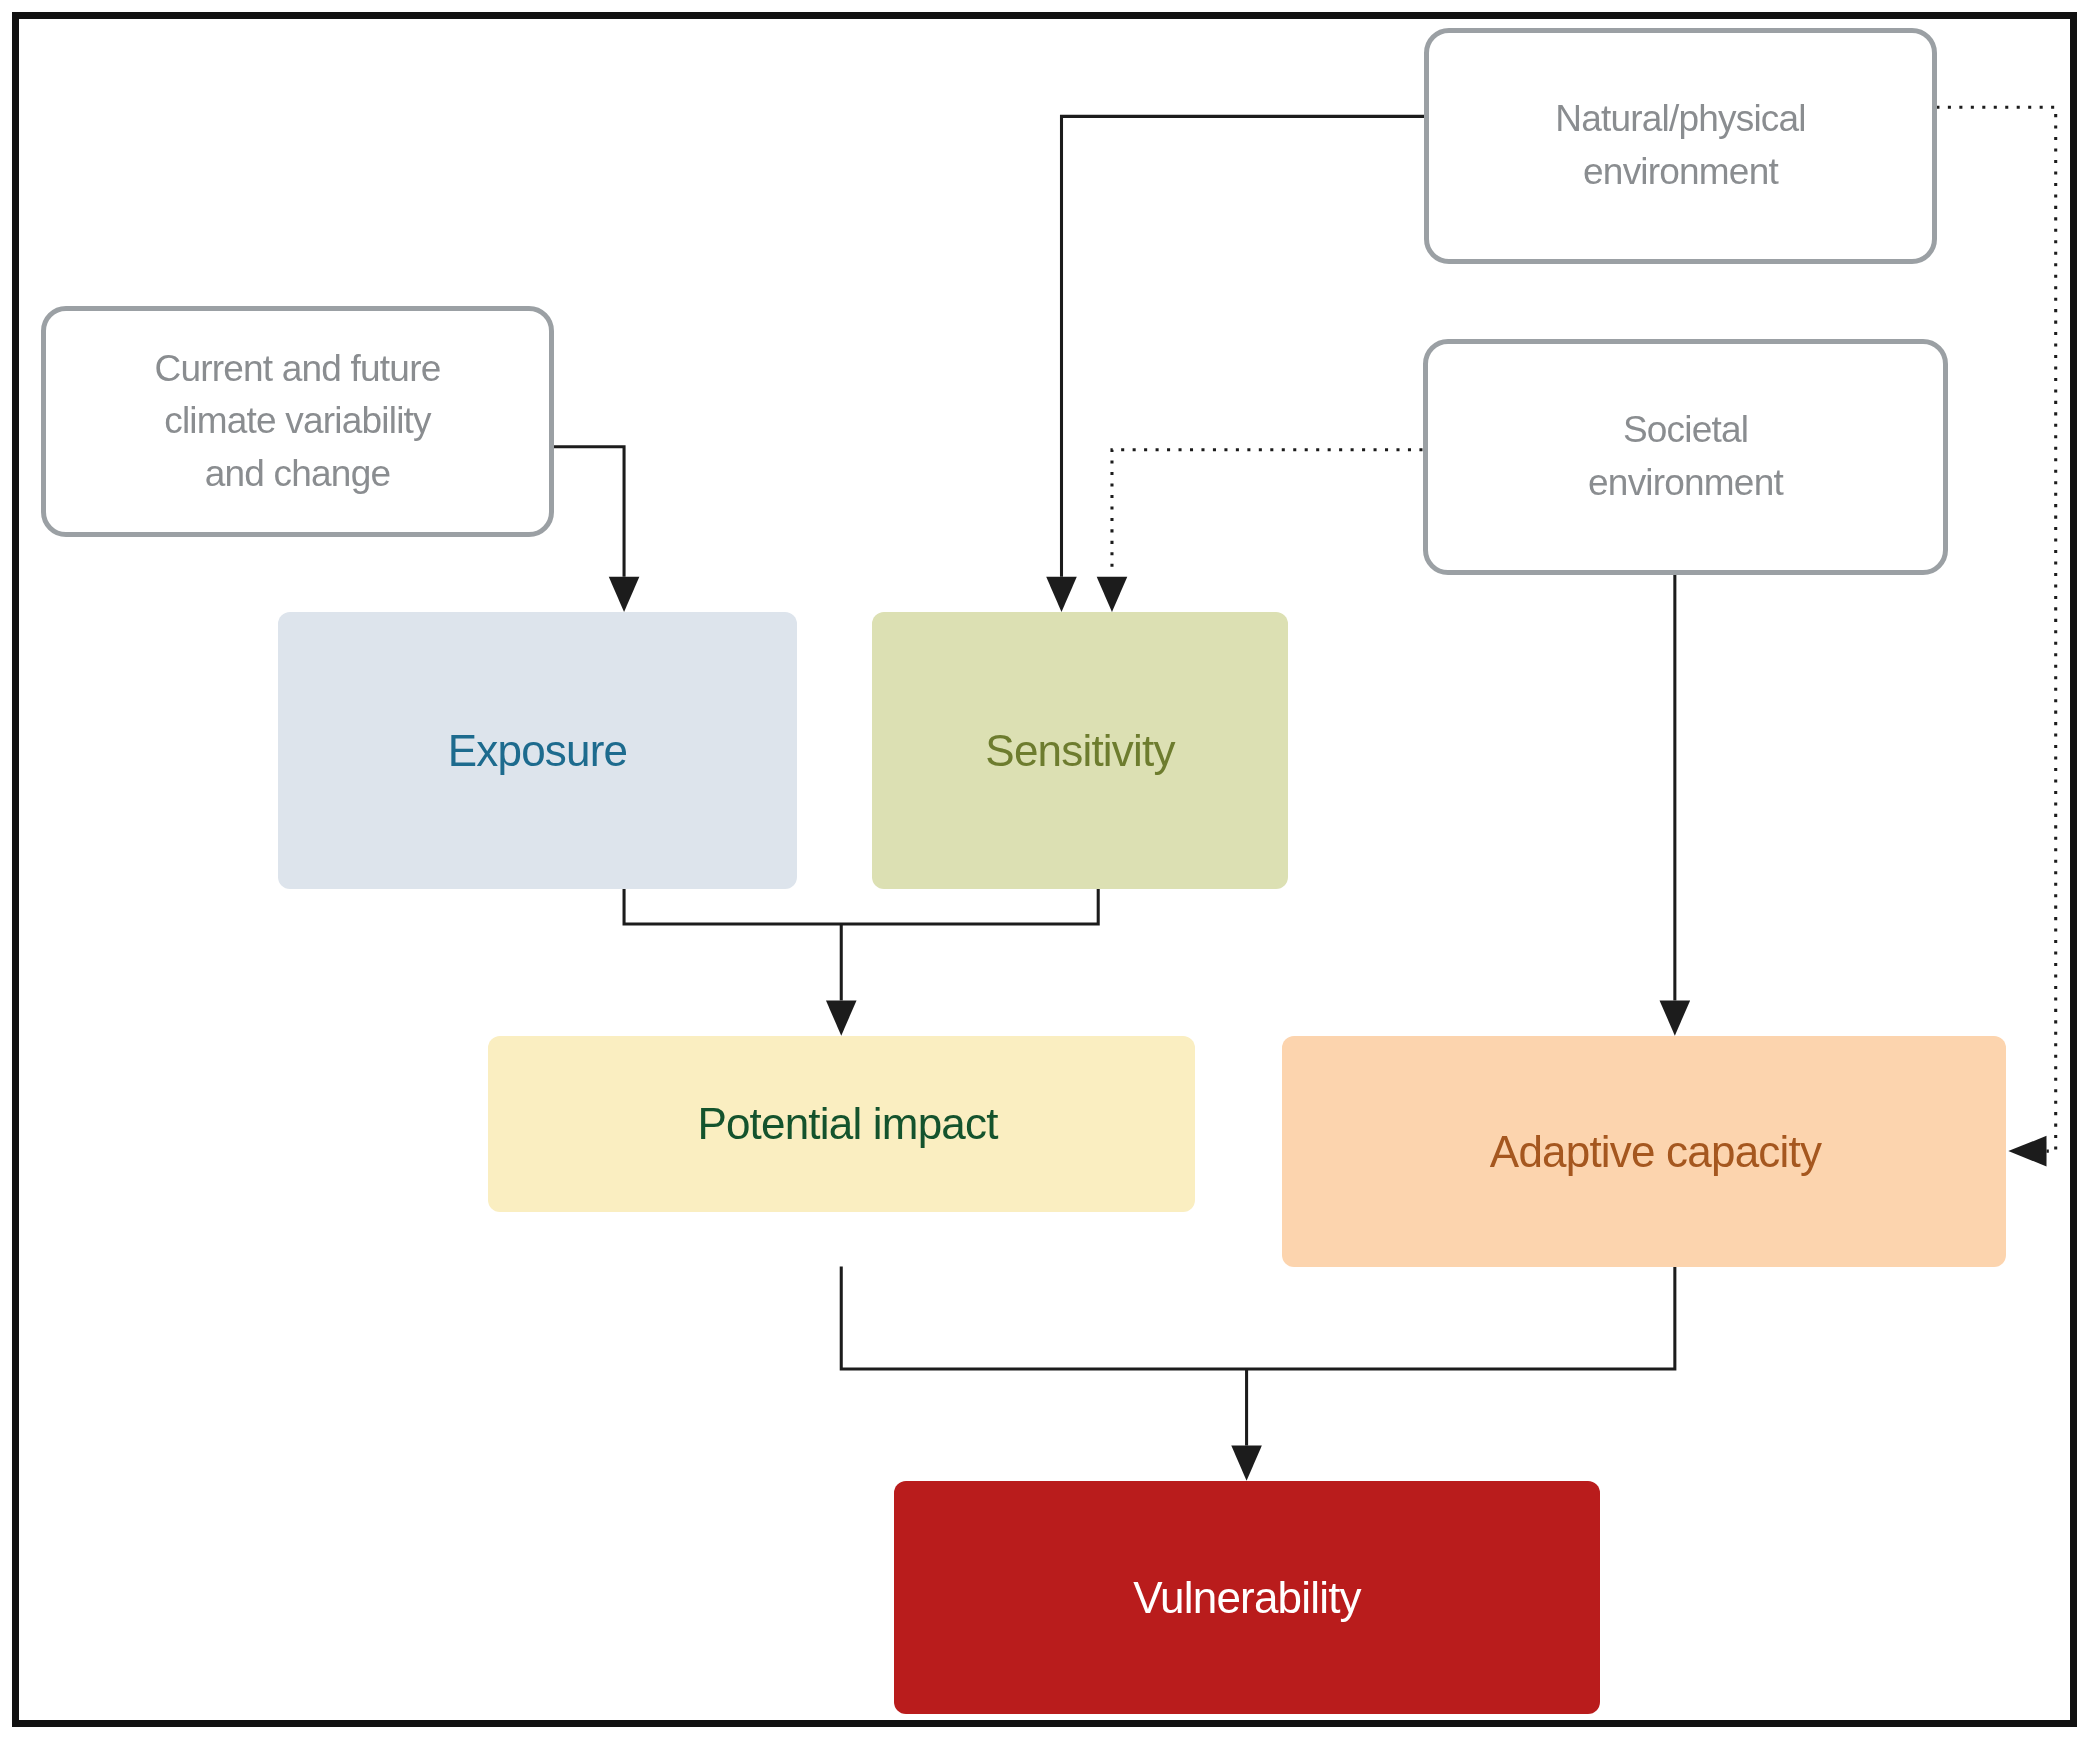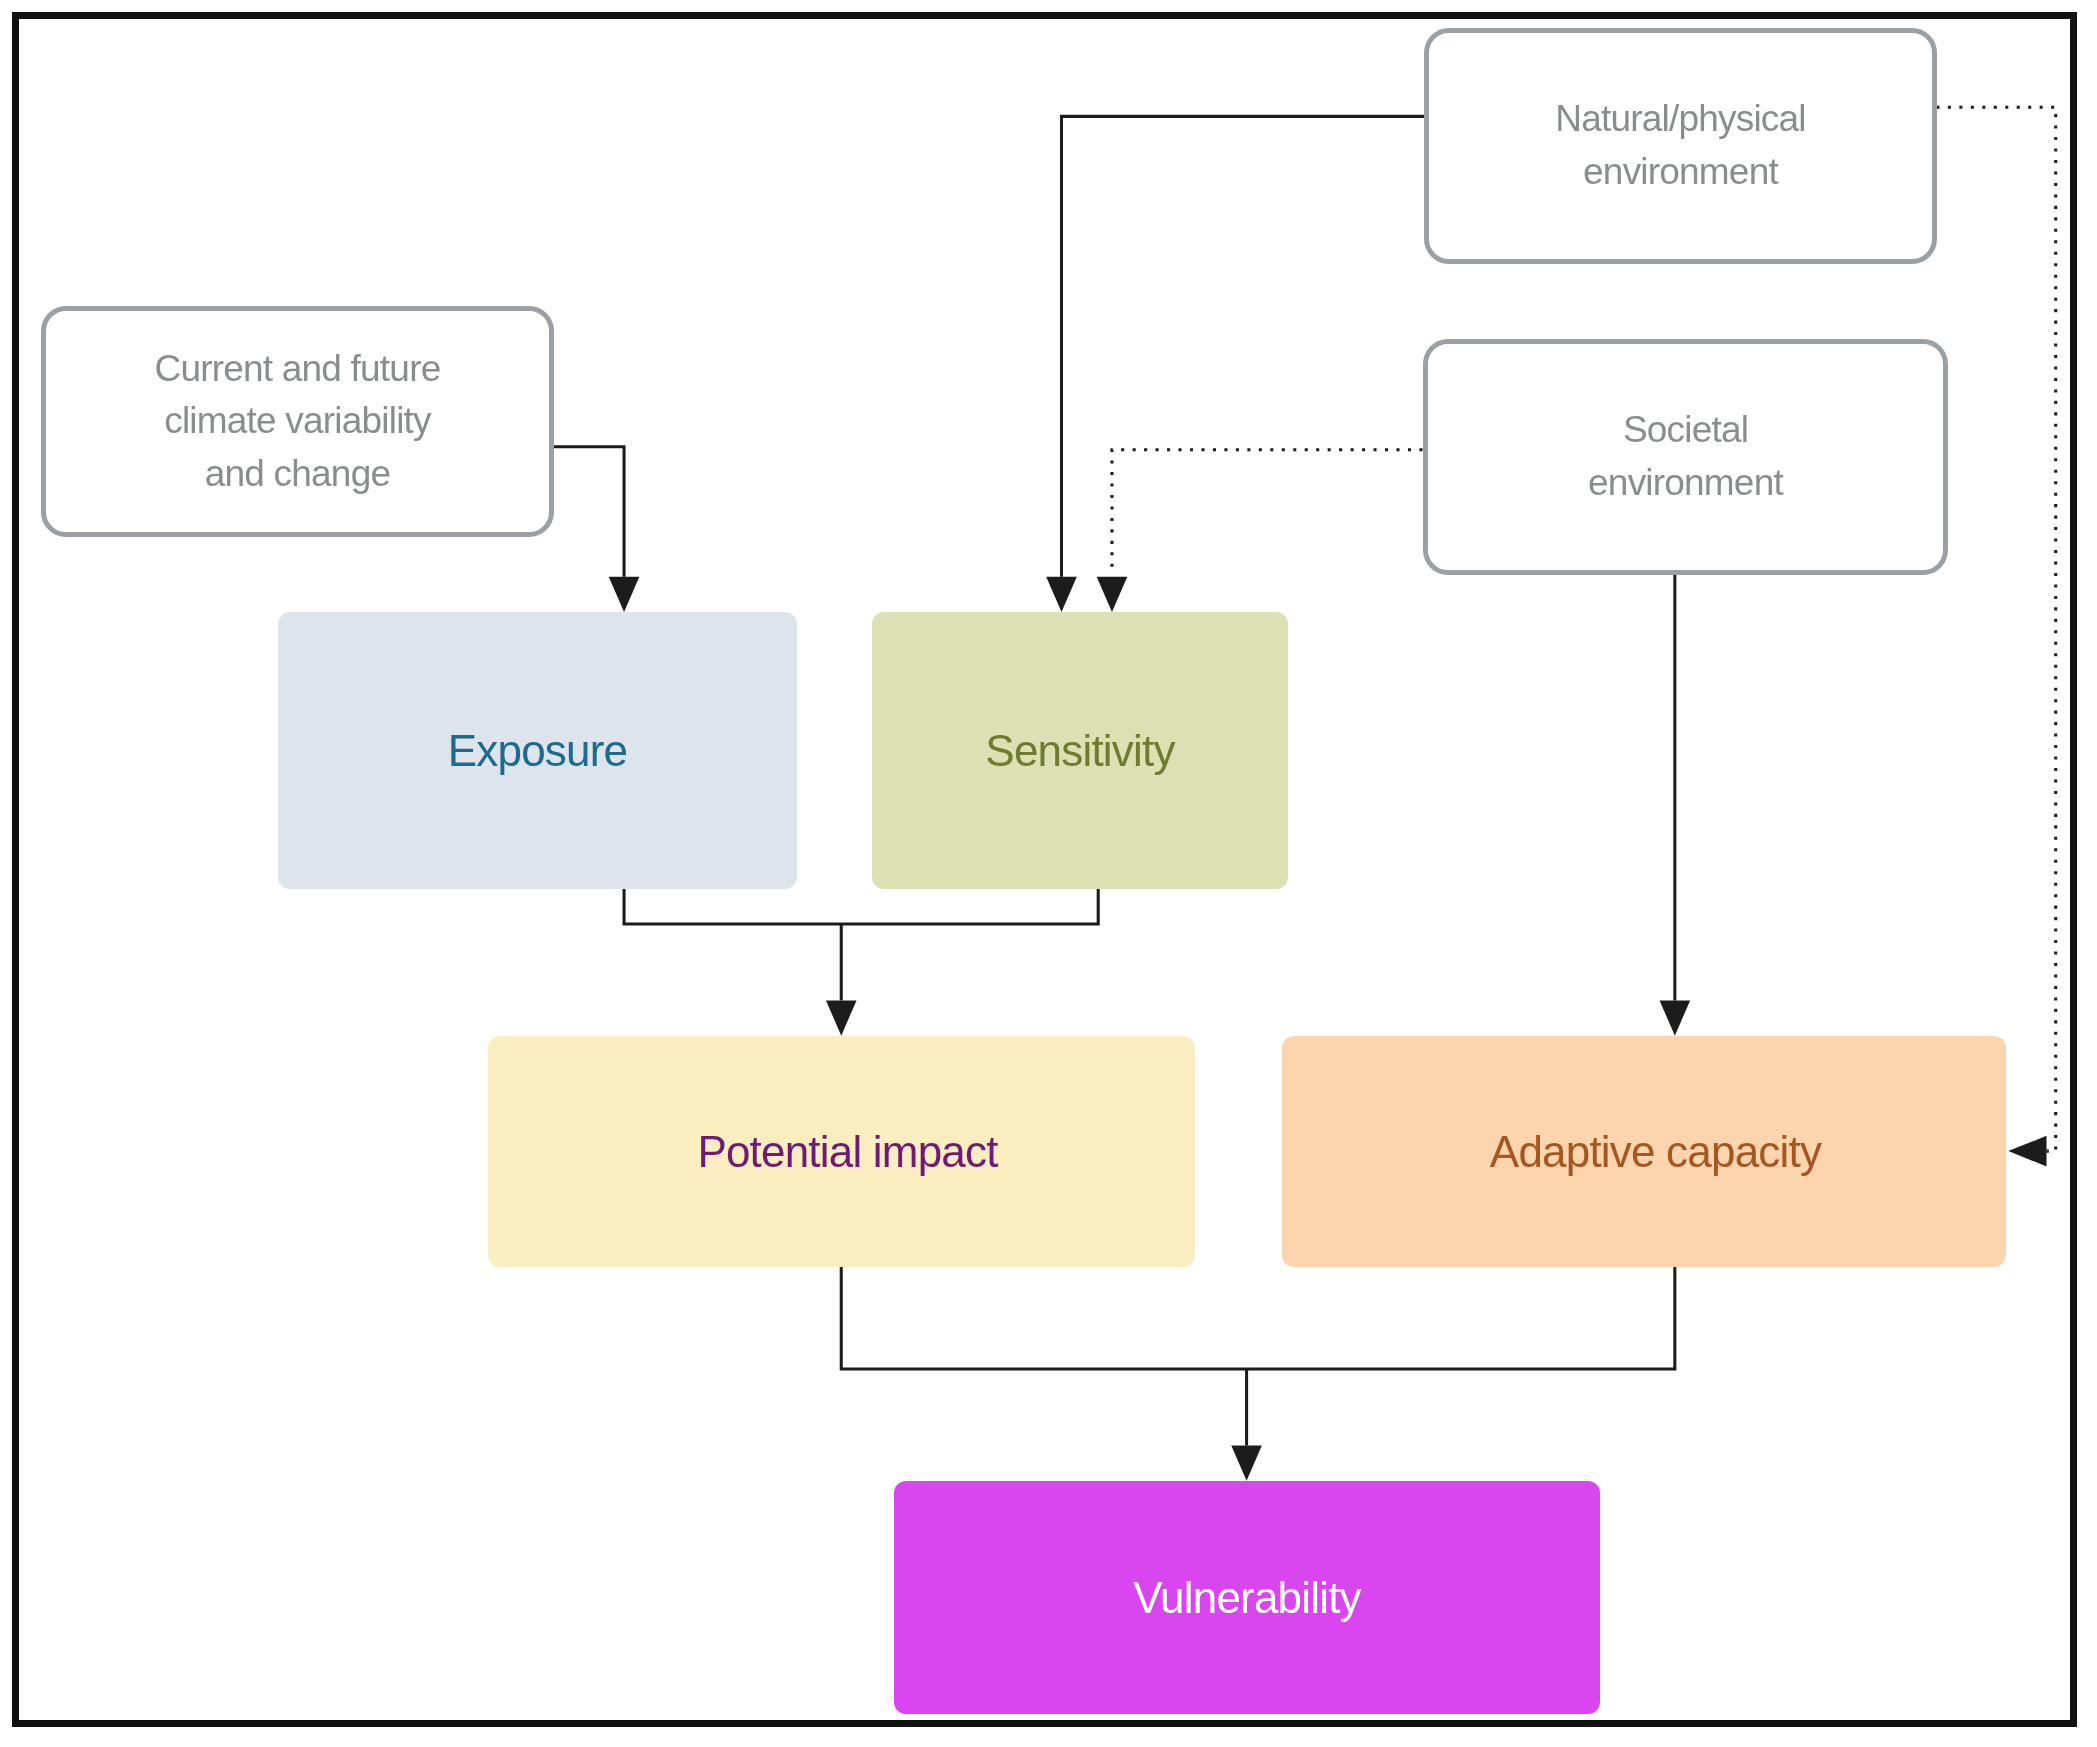--- a/index.html
+++ b/index.html
@@ -53,23 +53,23 @@
   .node.filled {
     border: none;
     border-radius: 12px;
     font-size: 44px;
   }
   .node-climate    { left: 41px;   top: 306px;  width: 513px; height: 231px; }
   .node-natural    { left: 1424px; top: 27.5px;   width: 513px; height: 236px; }
   .node-societal   { left: 1423px; top: 339px;  width: 525px; height: 236px; }
   .node-exposure   { left: 278px;  top: 612px;  width: 519px; height: 277px; background: #dde4ec; color: #1d6b8e; }
   .node-sensitivity{ left: 872px; top: 612px;  width: 416px; height: 277px; background: #dce0b3; color: #6d7c2e; }
-  .node-potential  { left: 488px;  top: 1036px; width: 707px; height: 231px; background: #faeec1; color: #701a75; padding-left: 12px; }
+  .node-potential  { left: 488px;  top: 1036px; width: 707px; height: 176px; background: #faeec1; color: #14532d; padding-left: 12px; }
   .node-adaptive   { left: 1282px; top: 1036px; width: 724px; height: 231px; background: #fcd4ae; color: #a5571f; padding-left: 23px; }
-  .node-vulnerability { left: 894px; top: 1481px; width: 706px; height: 233px; background: #d946ef; color: #ffffff; font-weight: 500; }
+  .node-vulnerability { left: 894px; top: 1481px; width: 706px; height: 233px; background: #b91c1c; color: #ffffff; font-weight: 500; }
   .edge {
     fill: none;
     stroke: #1c1c1c;
     stroke-width: 4;
   }
   .edge.dotted {
     stroke-dasharray: 4 11;
   }
   .arrowhead {
     fill: #1c1c1c;

